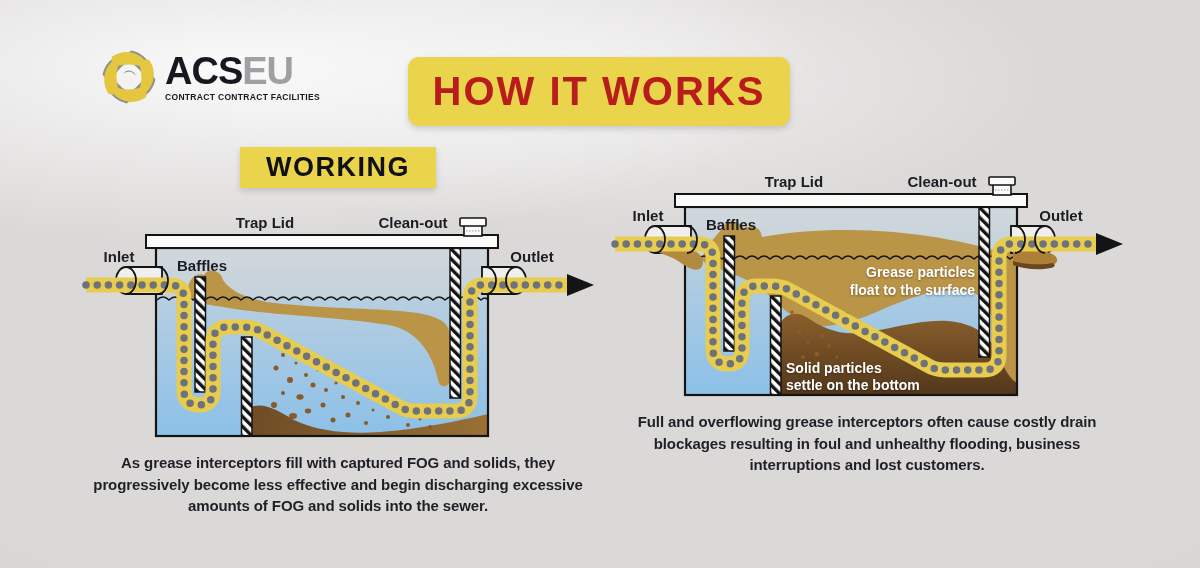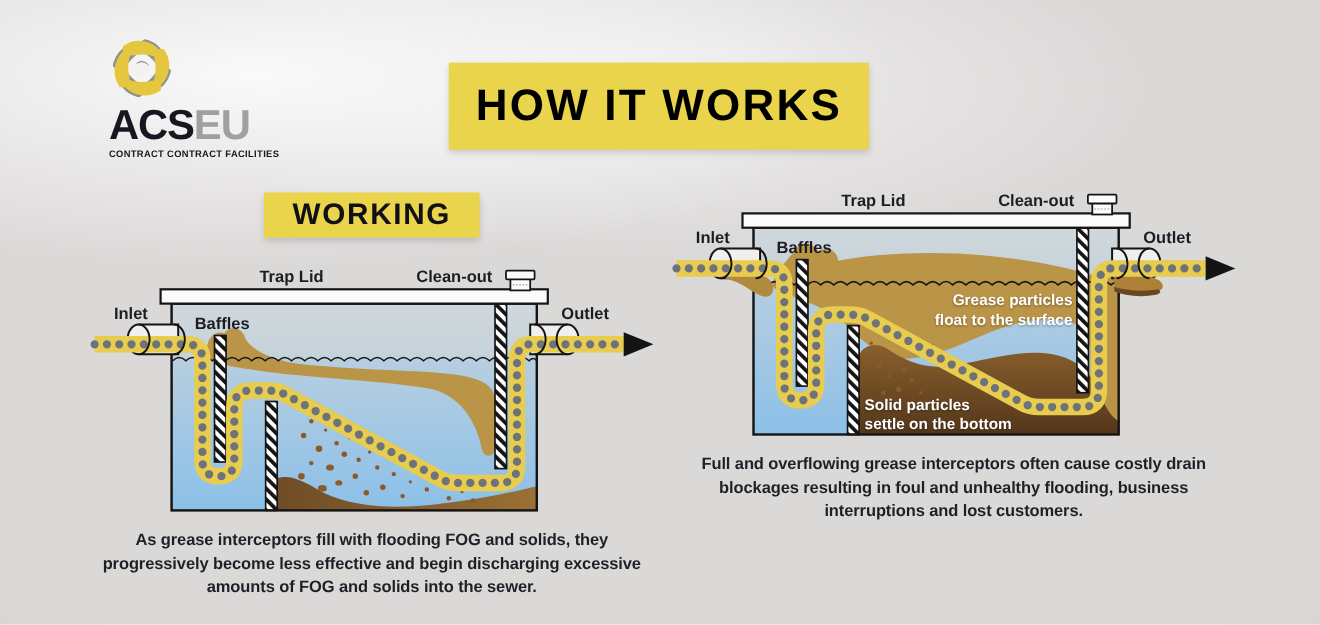--- a/index.html
+++ b/index.html
@@ -5,39 +5,39 @@
   html,body{margin:0;padding:0;}
   .stage{
     position:relative;width:1200px;height:568px;overflow:hidden;
     font-family:"Liberation Sans","DejaVu Sans",sans-serif;
     background:
       radial-gradient(ellipse 950px 280px at 19% 12%, rgba(255,255,255,.85), rgba(255,255,255,0) 62%),
       radial-gradient(ellipse 720px 250px at 50% 14%, rgba(255,255,255,.55), rgba(255,255,255,0) 62%),
       radial-gradient(ellipse 140% 130% at 50% 42%, #dbd9d8 52%, #c7c5c4 100%);
   }
   
-  .logo{position:absolute;left:96px;top:29px;display:flex;flex-direction:column;}
+  .logo{position:absolute;left:96px;top:44px;display:flex;align-items:center;}
   .swirl{width:66px;height:66px;flex:0 0 auto;}
   .logo-text{margin-left:3px;}
   .brand{font-size:38px;font-weight:bold;letter-spacing:-1px;color:#17171f;line-height:1;}
   .brand .eu{color:#9fa0a4;}
   .tagline{font-size:8.5px;font-weight:bold;letter-spacing:.32px;color:#17171f;margin-top:2px;white-space:nowrap;}
   .how{
-    position:absolute;left:408px;top:57px;width:382px;height:79px;
-    background:#e9d44c;color:#000000;display:flex;align-items:center;justify-content:center;
-    font-size:40px;font-weight:bold;letter-spacing:2px;box-shadow:0 3px 6px rgba(0,0,0,.15);
+    position:absolute;left:408px;top:57px;width:382px;height:69px;
+    background:#e9d44c;color:#b91c1c;display:flex;align-items:center;justify-content:center;
+    font-size:40px;font-weight:bold;letter-spacing:2px;box-shadow:0 3px 6px rgba(0,0,0,.15);border-radius:11px;
   }
   
   .panel{position:absolute;top:147px;width:520px;text-align:center;}
   .panel.left{left:78px;}
   .panel.right{left:607px;}
   .ptitle{
     display:inline-block;background:#e9d44c;color:#101016;
     font-size:27px;font-weight:bold;letter-spacing:1.5px;line-height:31px;
-    padding:5px 26px;box-shadow:0 3px 6px rgba(0,0,0,.15);margin-top:28px;
+    padding:5px 26px;box-shadow:0 3px 6px rgba(0,0,0,.15);
   }
   .diagram{display:block;margin:17px auto 0;}
   .desc{
     margin:7px auto 0;width:508px;font-size:15px;line-height:21.5px;
     font-weight:bold;color:#1f1f27;letter-spacing:-.1px;
   }
   
   .lbl{font-size:15px;font-weight:bold;fill:#1c1c24;}
   .wlbl{font-size:14px;font-weight:bold;fill:#ffffff;}
 </style>
@@ -172,21 +172,21 @@
         <path d="M 408,62 A 10,13.5 0 0 1 408,89"></path>
       </g>
 
       <text class="lbl" x="187" y="23" text-anchor="middle">Trap Lid</text>
       <text class="lbl" x="335" y="23" text-anchor="middle">Clean-out</text>
       <text class="lbl" x="41" y="57" text-anchor="middle">Inlet</text>
       <text class="lbl" x="124" y="66" text-anchor="middle">Baffles</text>
       <text class="lbl" x="454" y="57" text-anchor="middle">Outlet</text>
     </svg>
 
-    <p class="desc">As grease interceptors fill with flooding FOG and solids, they progressively become less effective and begin discharging excessive amounts of FOG and solids into the sewer.</p>
+    <p class="desc">As grease interceptors fill with captured FOG and solids, they progressively become less effective and begin discharging excessive amounts of FOG and solids into the sewer.</p>
   </section>
 
   <section class="panel right">
 
     <svg class="diagram" width="520" height="240" viewBox="0 0 520 240">
       <defs>
         <linearGradient id="o-water" x1="0" y1="0" x2="0" y2="1">
           <stop offset="0" stop-color="#d0d8dc"></stop>
             <stop offset=".26" stop-color="#c4d2da"></stop>
           <stop offset=".28" stop-color="#b6cee0"></stop>

